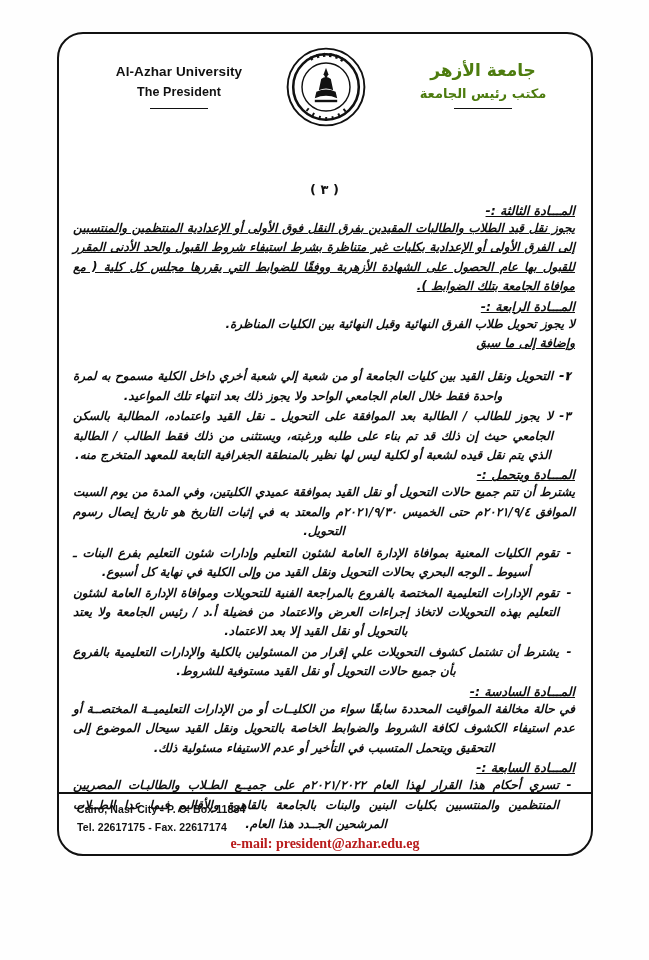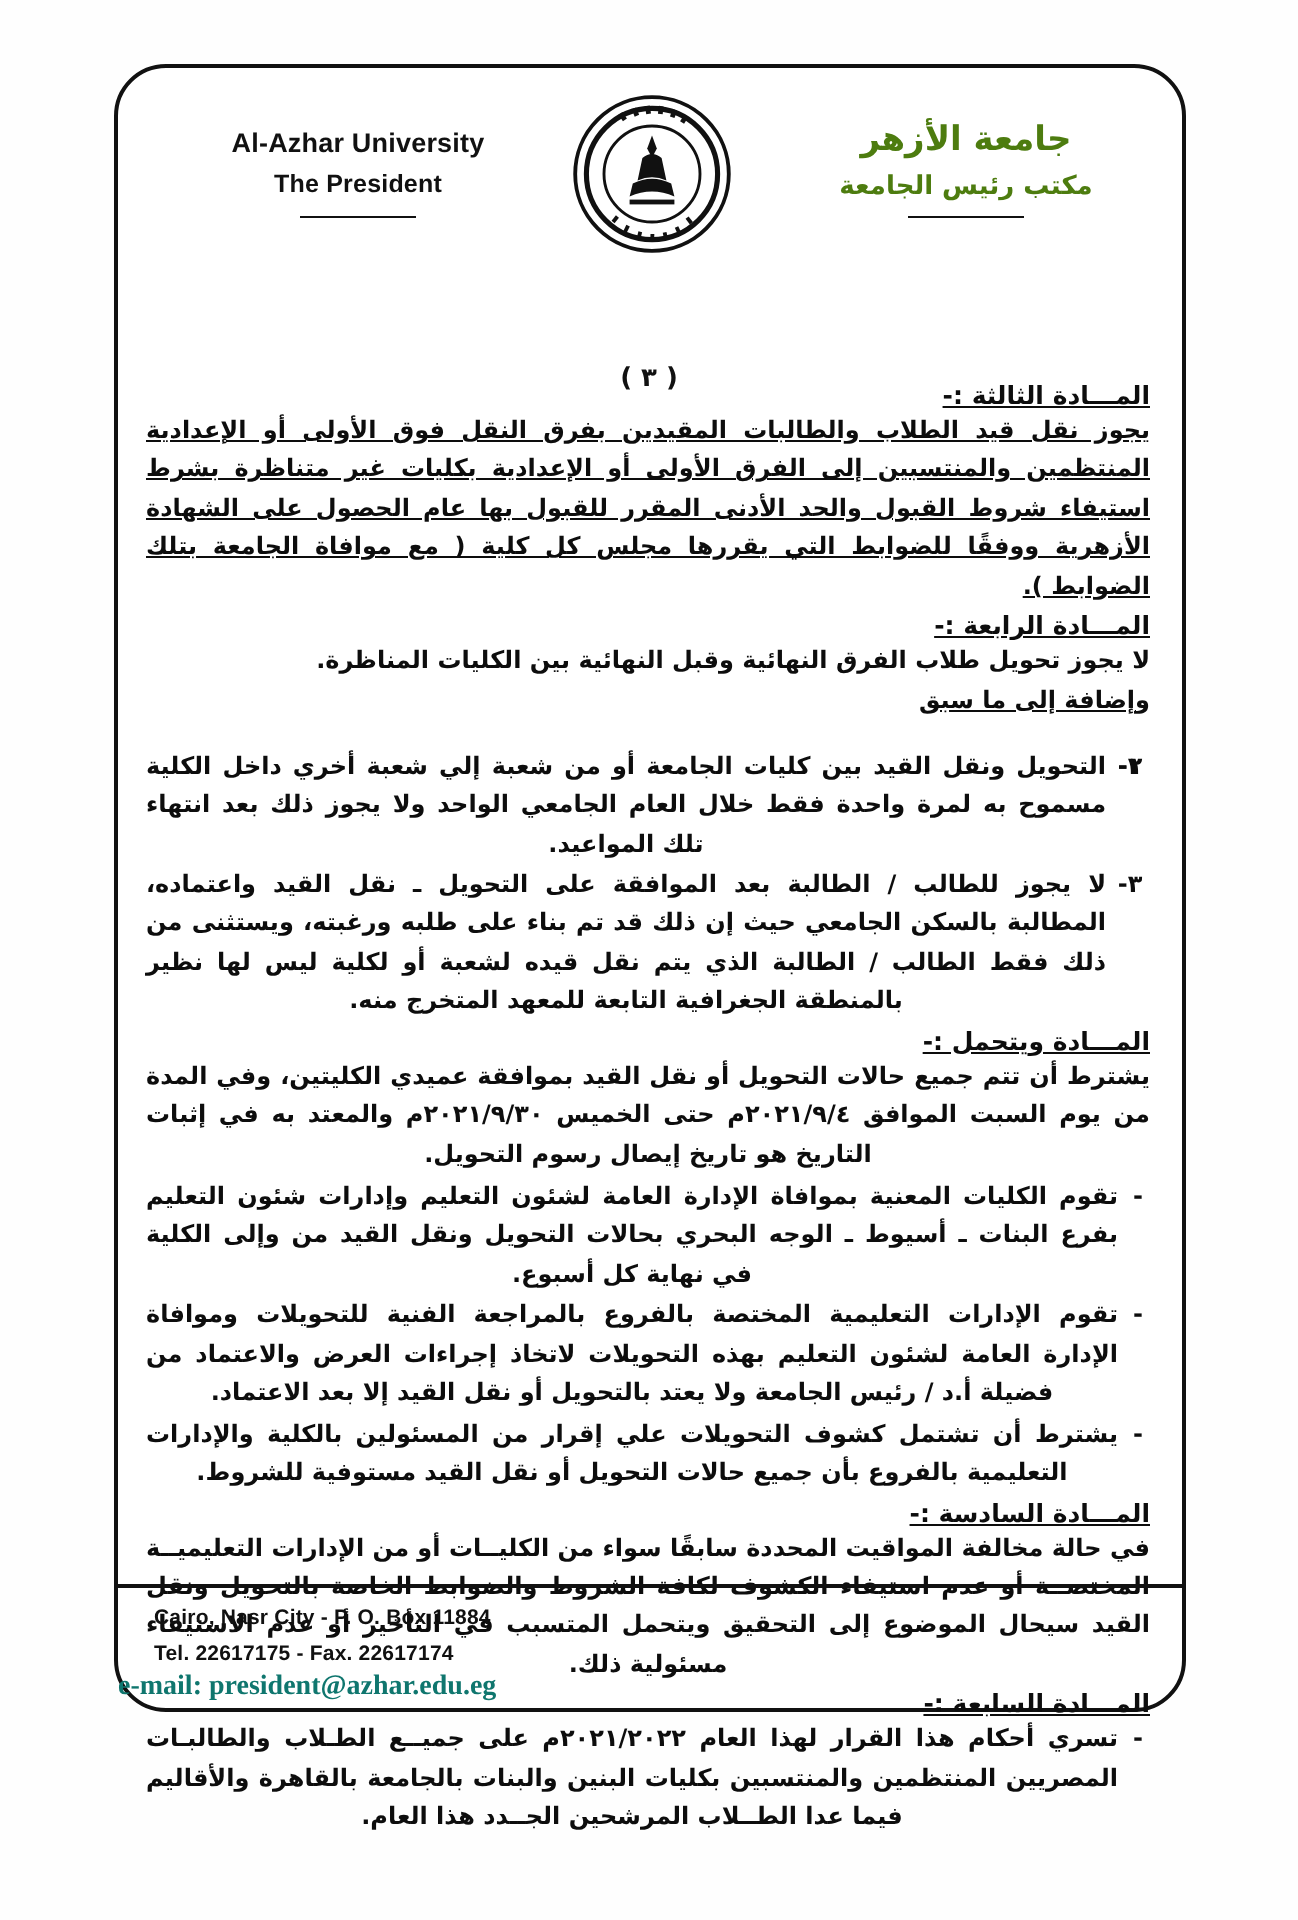--- a/index.html
+++ b/index.html
@@ -84,26 +84,27 @@
     font-family:"DejaVu Sans", sans-serif;
     font-size:13px;
     font-weight:bold;
     color:#111;
     direction:rtl;
   }
 
   
   .body{
     position:absolute;
-    left:73px; top:188px;
+    left:73px; top:201px;
     width:502px;
     direction:rtl;
     text-align:justify;
     font-family:"DejaVu Sans", sans-serif;
     color:#0d0d0d;
+    font-style:italic;
   }
   .art-title{
     font-size:12.5px;
     font-weight:bold;
     text-align:right;
     margin:2px 0 1px 0;
     text-decoration:underline;
     letter-spacing:.2px;
   }
   .para{
@@ -178,24 +179,25 @@
     font-family:"DejaVu Sans", sans-serif;
     font-size:11.5px;
     font-weight:bold;
     line-height:1.6;
     color:#111;
   }
   .foot-mail{
     position:absolute;
     left:0; top:40px;
     width:532px;
+    text-align:center;
     font-family:"Liberation Serif", serif;
     font-size:14px;
     font-weight:bold;
-    color:#0f766e;
+    color:#b91c1c;
   }
 </style>
 </head>
 <body>
 
 <div class="page">
 
   <div class="frame"></div>
 
   <div class="header">

